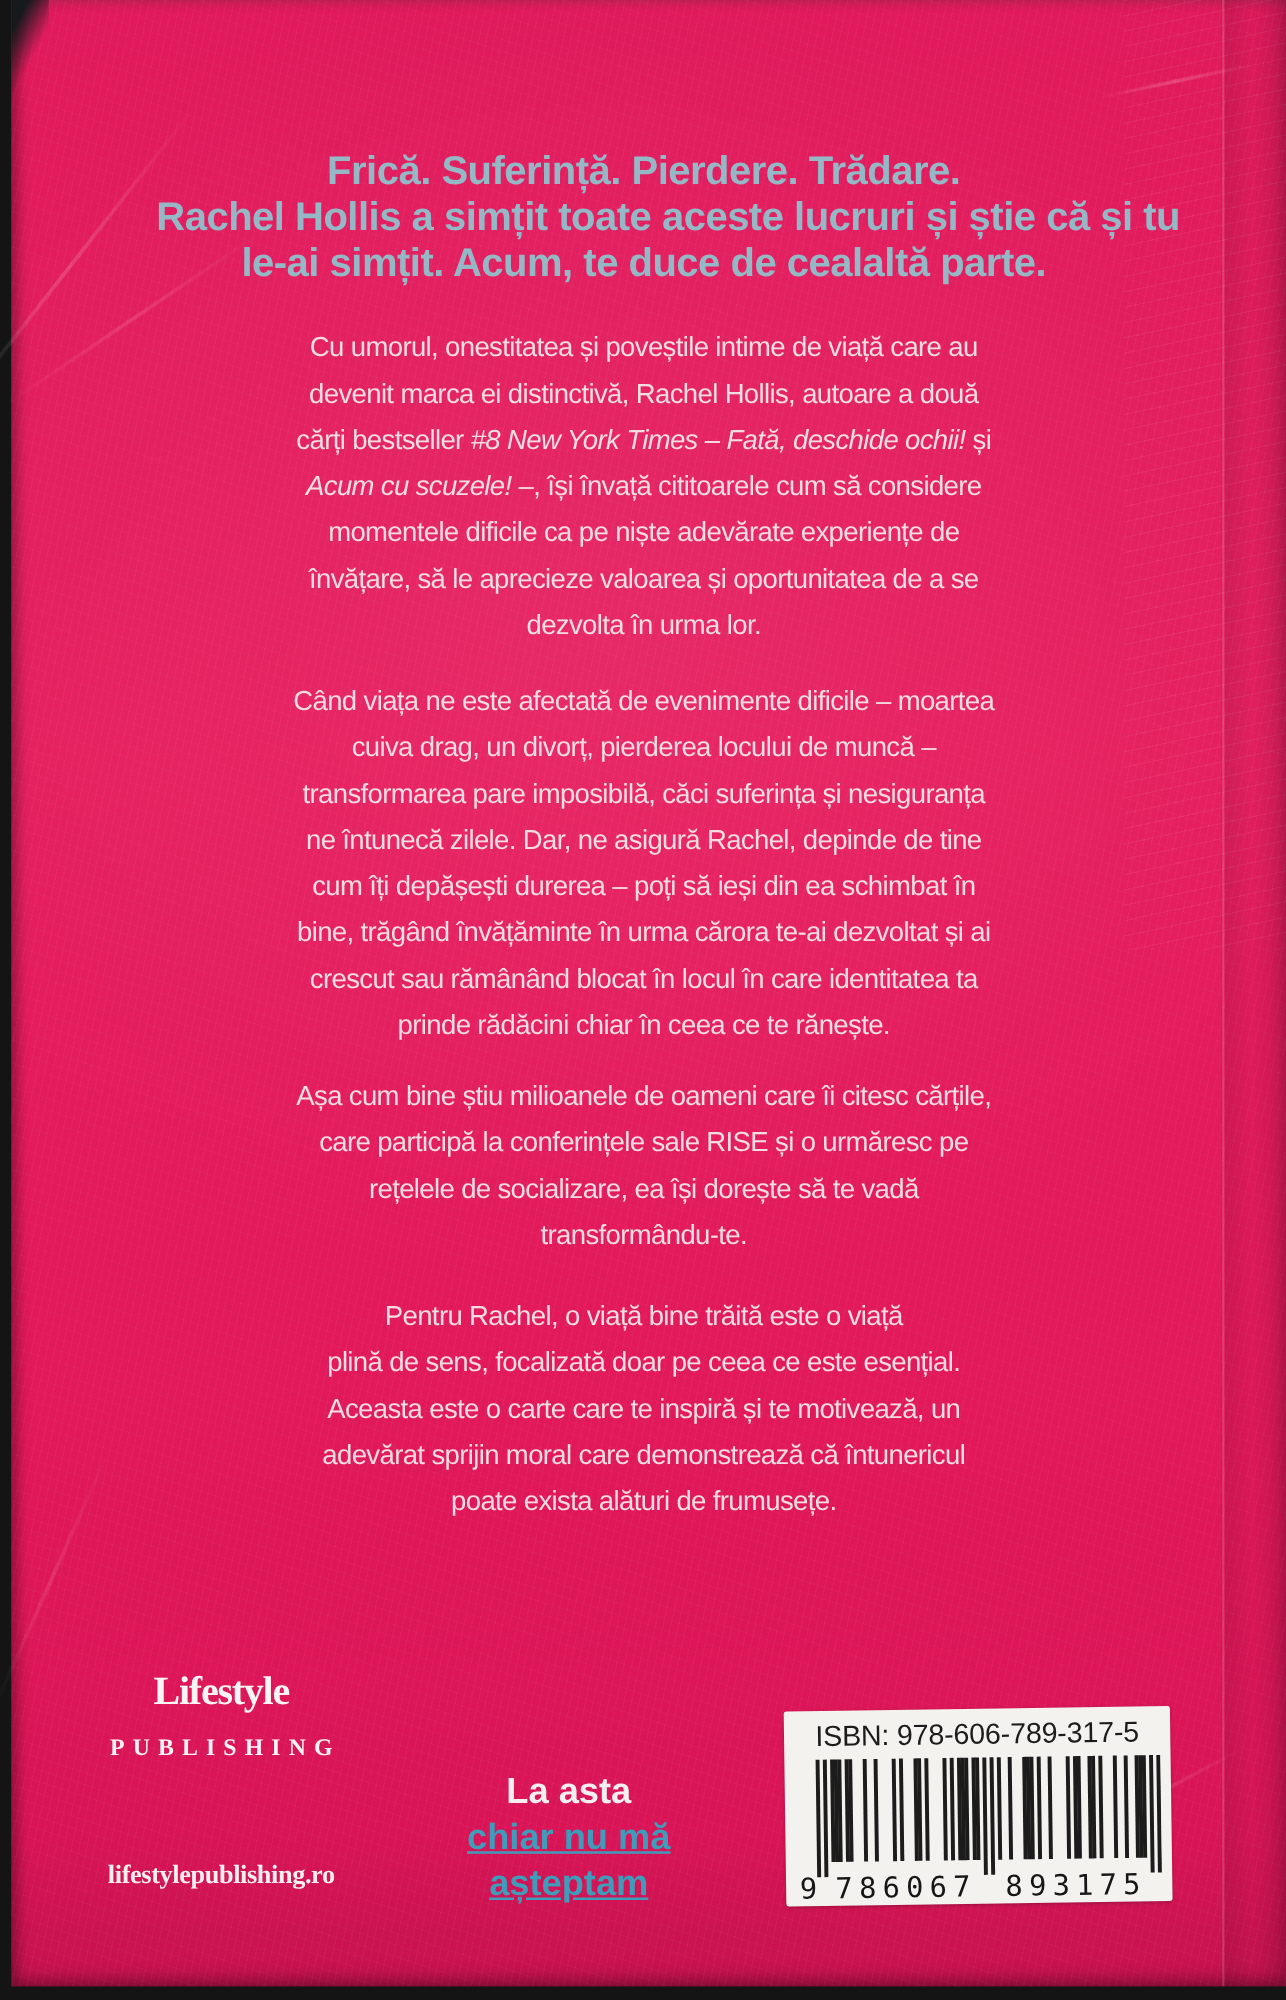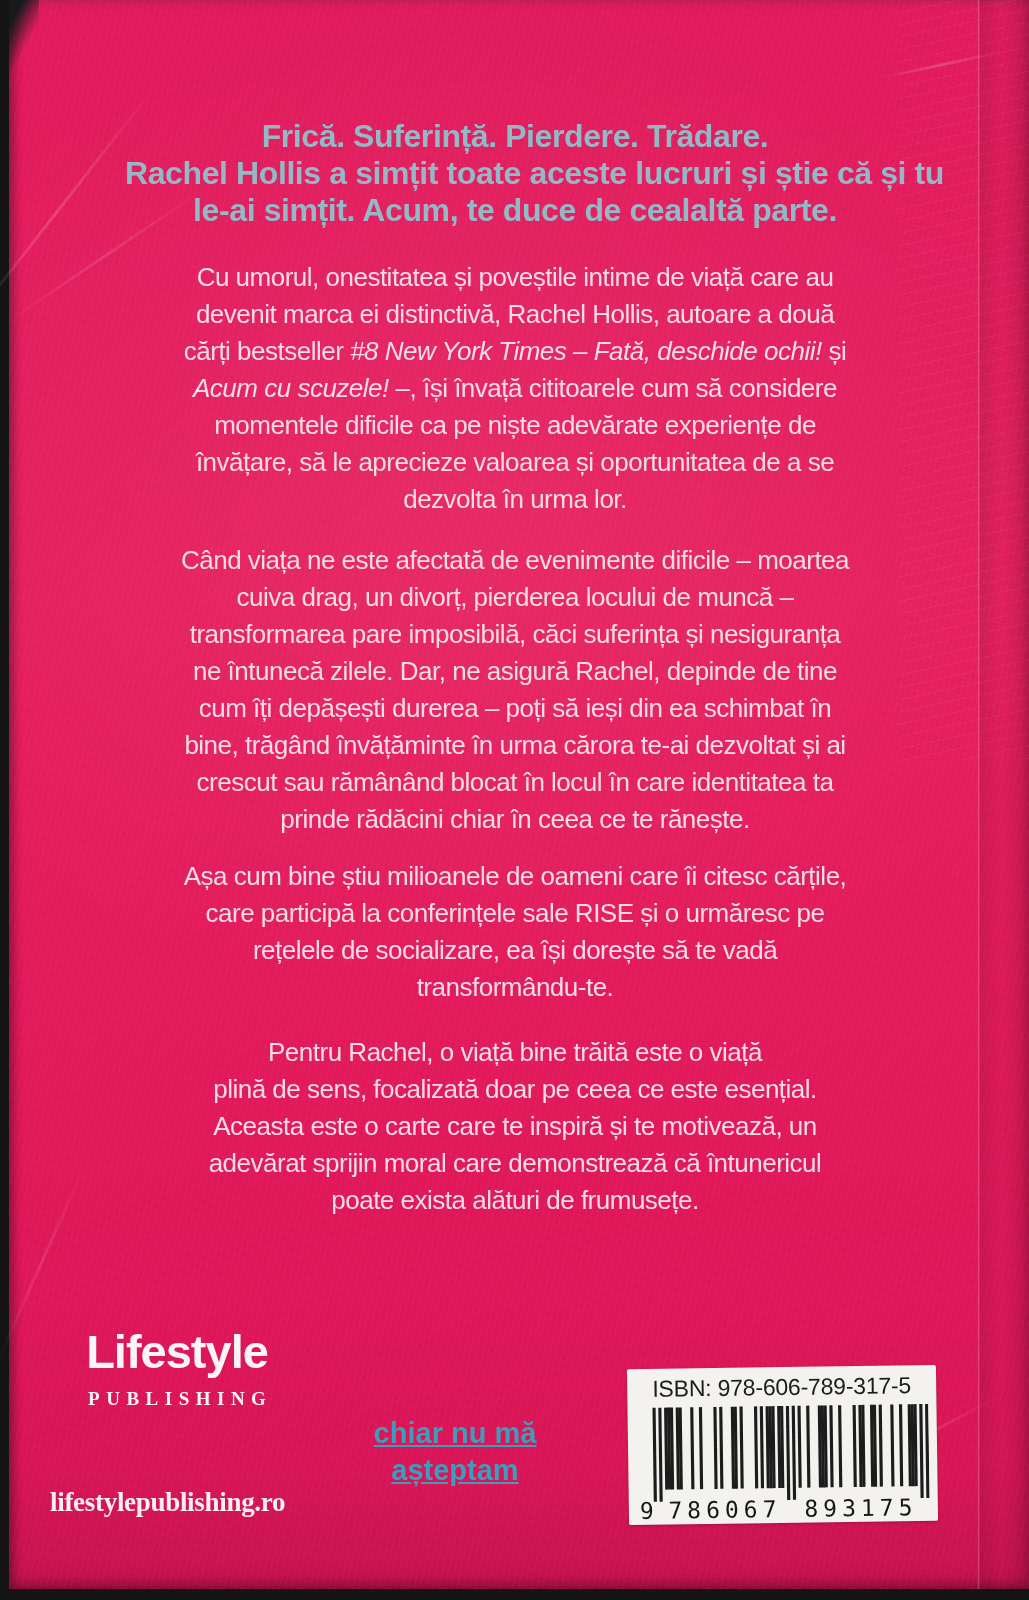--- a/index.html
+++ b/index.html
@@ -50,34 +50,34 @@
     opacity:.8;
   }
   
   .content{position:absolute;left:116px;top:0;width:780px;text-align:center;}
   .content p{margin:0;white-space:pre;}
   .headline{
     margin-top:118px !important;
     color:#95b8c7;font-weight:bold;font-size:32px;line-height:37px;letter-spacing:-.4px;
   }
   .prose{
-    color:#f3dce3;font-size:26px;line-height:37px;letter-spacing:-.5px;
+    color:#f3dce3;font-size:22px;line-height:37px;letter-spacing:-.5px;
   }
   .prose em{font-style:italic;}
   .p1{margin-top:30px !important;}
   .p2{margin-top:20px !important;}
   .p3{margin-top:24px !important;}
   .p4{margin-top:28px !important;}
   
   .logo{position:absolute;left:50px;top:1326px;width:236px;text-align:center;color:#fbf4f4;}
-  .logo-name{font-family:Liberation Sans, sans-serif;font-weight:bold;font-size:47px;line-height:52px;letter-spacing:-1px;}
+  .logo-name{font-family:Liberation Serif, serif;font-weight:bold;font-size:32px;line-height:52px;letter-spacing:-1px;}
   .logo-sub{font-family:"Liberation Serif","DejaVu Serif",serif;font-weight:bold;font-size:19px;letter-spacing:6.5px;margin-top:10px;text-indent:6.5px;}
   .website{
-    position:absolute;left:41px;top:1487px;width:224px;text-align:center;
-    font-family:"Liberation Serif","DejaVu Serif",serif;font-weight:bold;font-size:27px;color:#f7eef0;letter-spacing:-.3px;
+    position:absolute;left:56px;top:1487px;width:224px;text-align:center;
+    font-family:"Liberation Serif","DejaVu Serif",serif;font-weight:bold;font-size:21px;color:#f7eef0;letter-spacing:-.3px;
   }
   .cover-title{position:absolute;left:312px;top:1386px;width:268px;text-align:center;font-weight:bold;font-size:29px;line-height:37px;}
   .cover-title .t-white{display:block;color:#f6eff1;}
   .cover-title .t-teal{display:block;color:#3f9cba;white-space:pre-line;text-decoration:underline;}
   .isbn-box{
     position:absolute;left:619px;top:1367px;width:309px;height:156px;
     background:#f4f2ee;border-radius:2px;transform:rotate(-.8deg);
     box-shadow:0 1px 3px rgba(0,0,0,.25);
   }
   .isbn-label{
@@ -135,20 +135,21 @@
 poate exista alături de frumusețe.</p>
   </div>
 
   <div class="logo">
     <div class="logo-name">Lifestyle</div>
     <div class="logo-sub">PUBLISHING</div>
   </div>
   <div class="website">lifestylepublishing.ro</div>
 
   <p class="cover-title">
+    <span class="t-white">La asta</span>
     <span class="t-teal">chiar nu mă
 așteptam</span>
   </p>
 
   <div class="isbn-box">
     <div class="isbn-label">ISBN: 978-606-789-317-5</div>
     <svg width="292" height="118" viewBox="0 0 292 118">
       <g id="bars">
           <rect x="16.00" y="2" width="3.15" height="94"></rect>
           <rect x="21.80" y="2" width="3.15" height="94"></rect>

